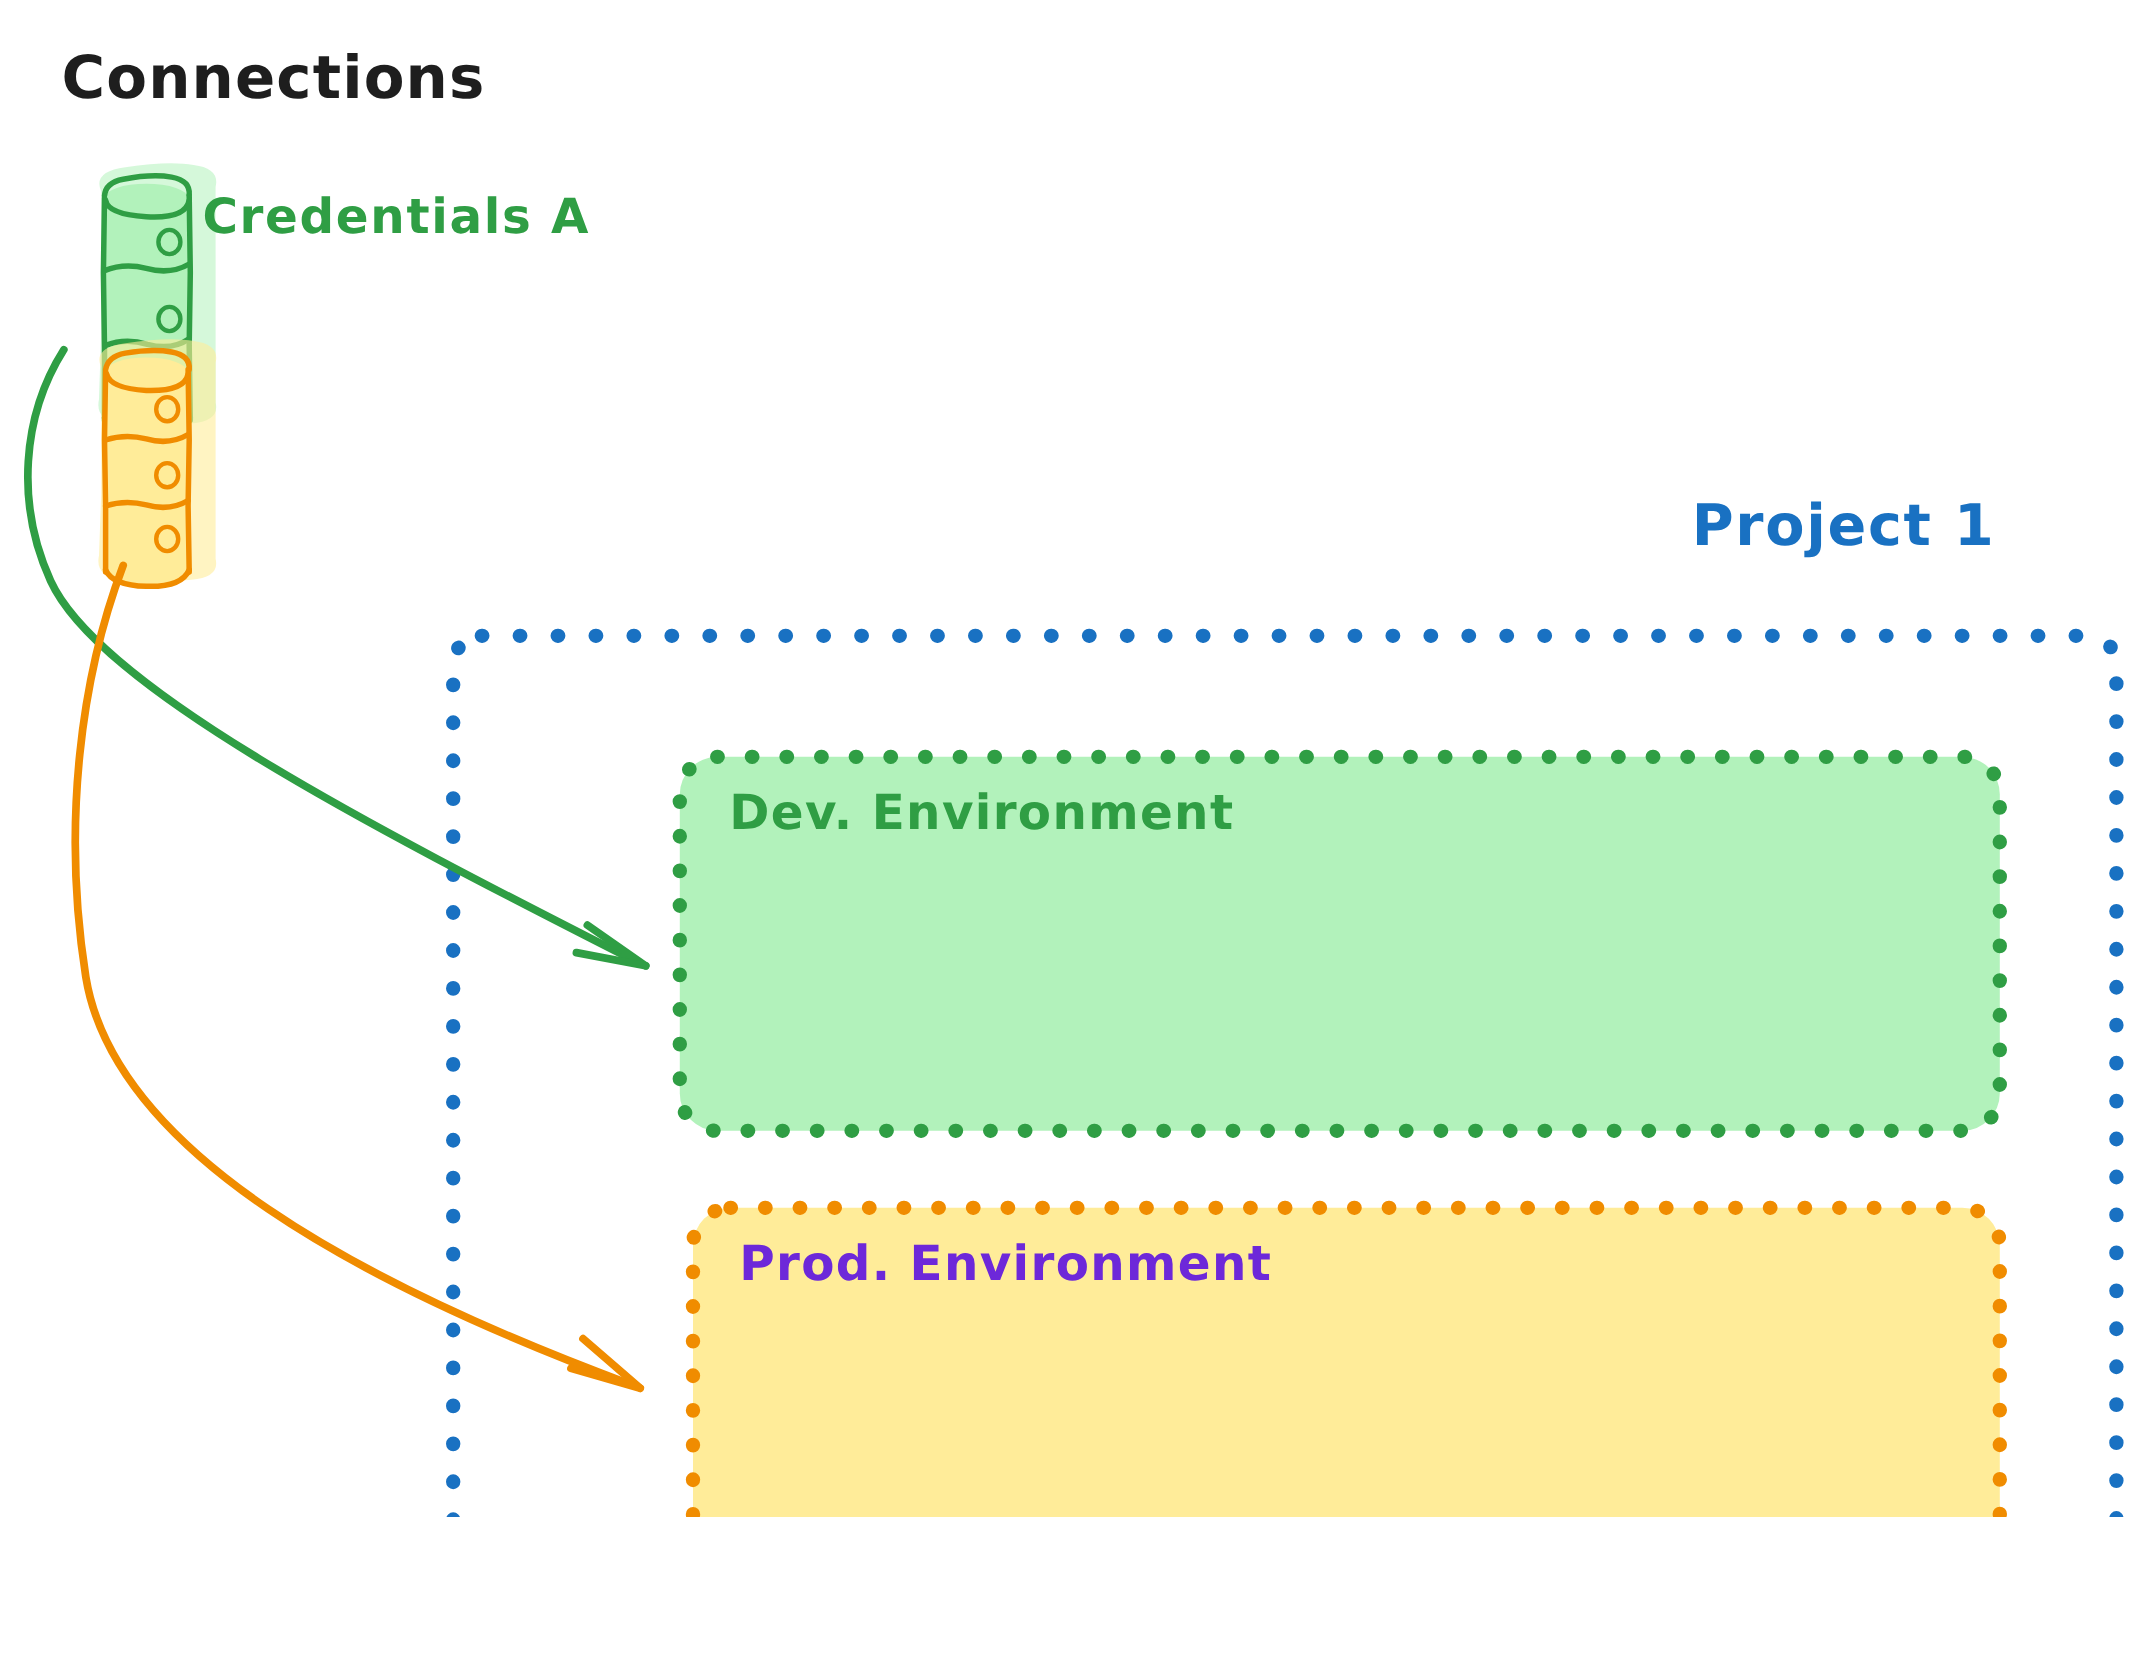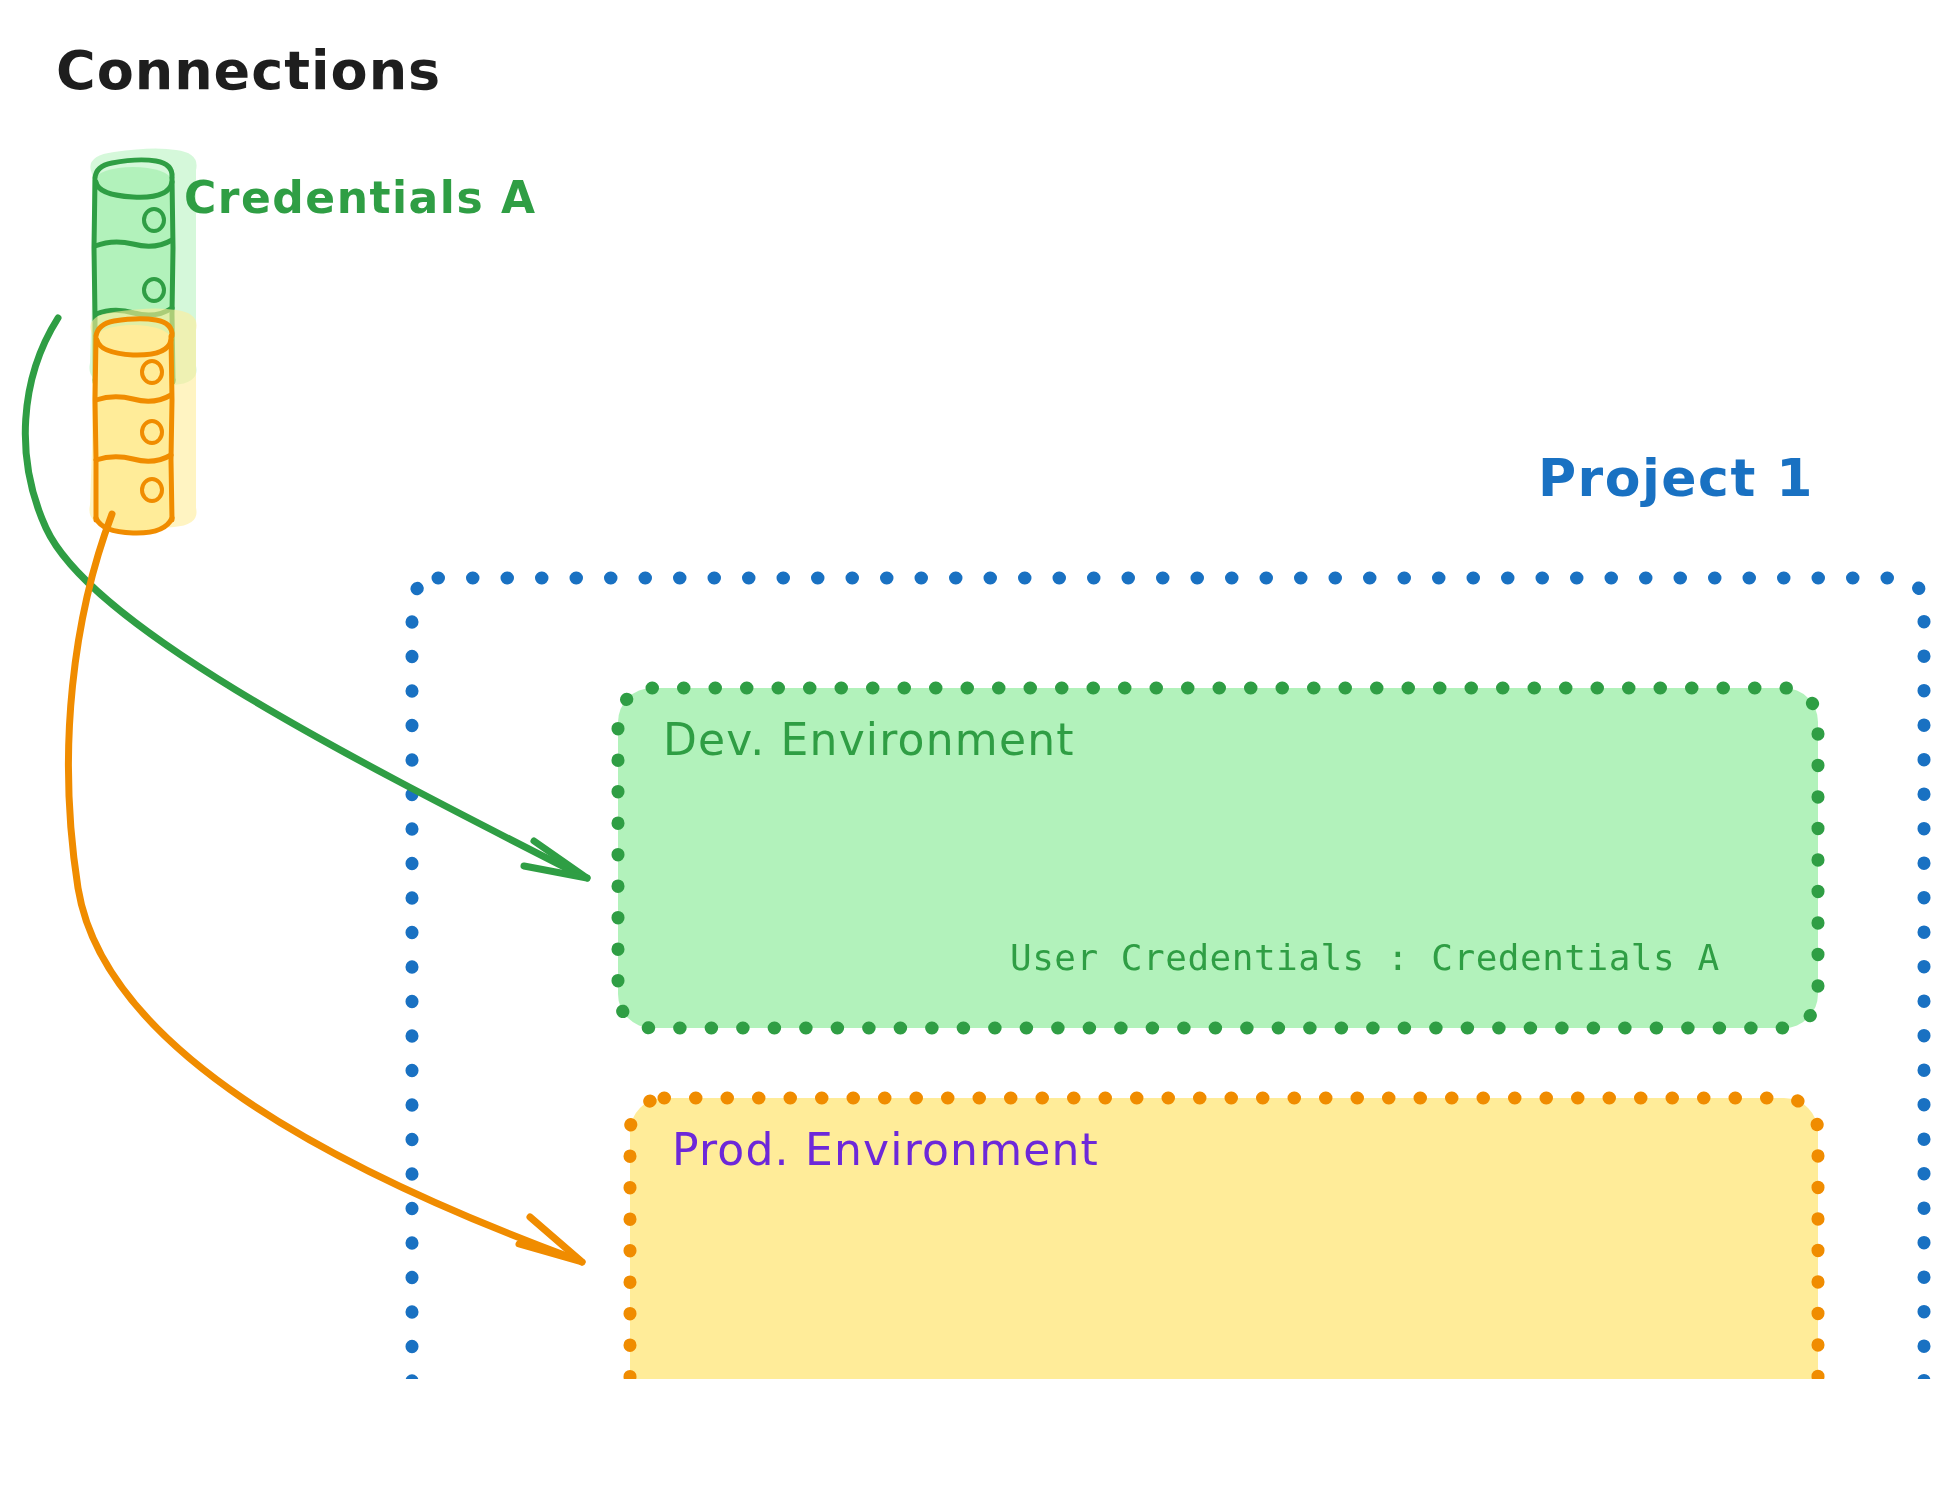--- a/index.html
+++ b/index.html
@@ -64,21 +64,21 @@
     font-family: "DejaVu Sans", sans-serif;
     font-size: 52px;
     font-weight: 600;
     letter-spacing: 1.5px;
     color: #1971c2;
     text-align: right;
   }
   .env-title {
     font-family: "DejaVu Sans", sans-serif;
     font-size: 44px;
-    font-weight: 400;
+    font-weight: 700;
     letter-spacing: 1.2px;
   }
   .dev-title {
     left: 663px;
     top: 690px;
     color: #2f9e44;
   }
   .prod-title {
     left: 672px;
     top: 1100px;
@@ -168,18 +168,17 @@
 
   <div class="txt title-connections">Connections</div>
 
   <div class="txt conn-label conn-a-label">Credentials A</div>
 
 
   <div class="txt project-title">Project 1</div>
 
   <div class="txt env-title dev-title">Dev. Environment</div>
 
-  <div class="txt cred-line dev-cred">User Credentials : Credentials A</div>
 
   <div class="txt env-title prod-title">Prod. Environment</div>
 
 
 </div>
 
 </body></html>

